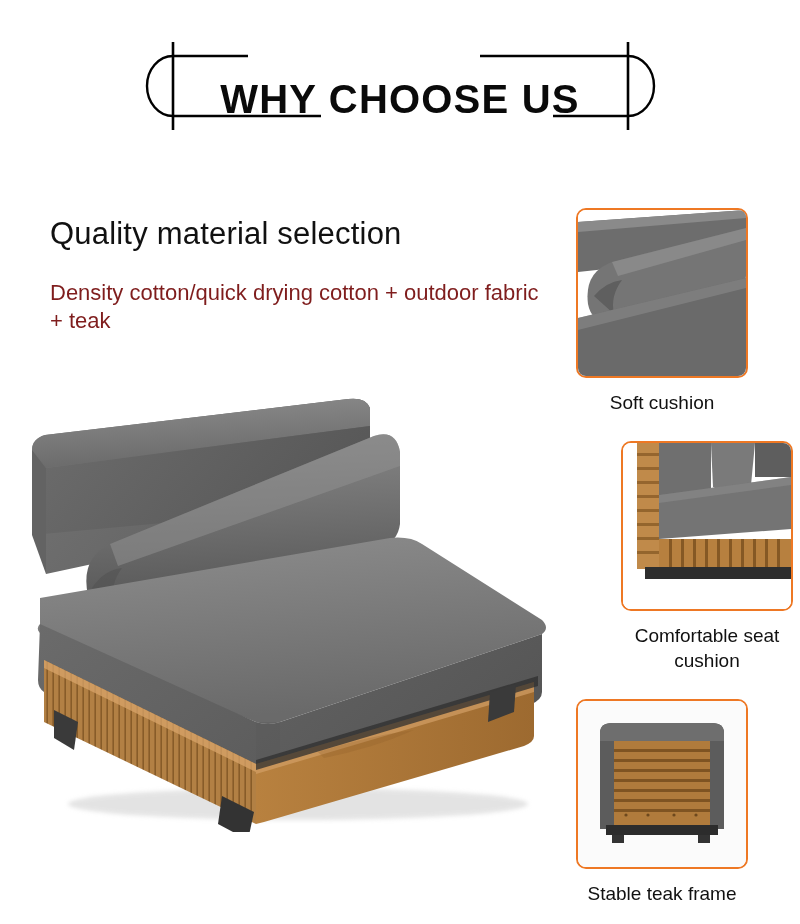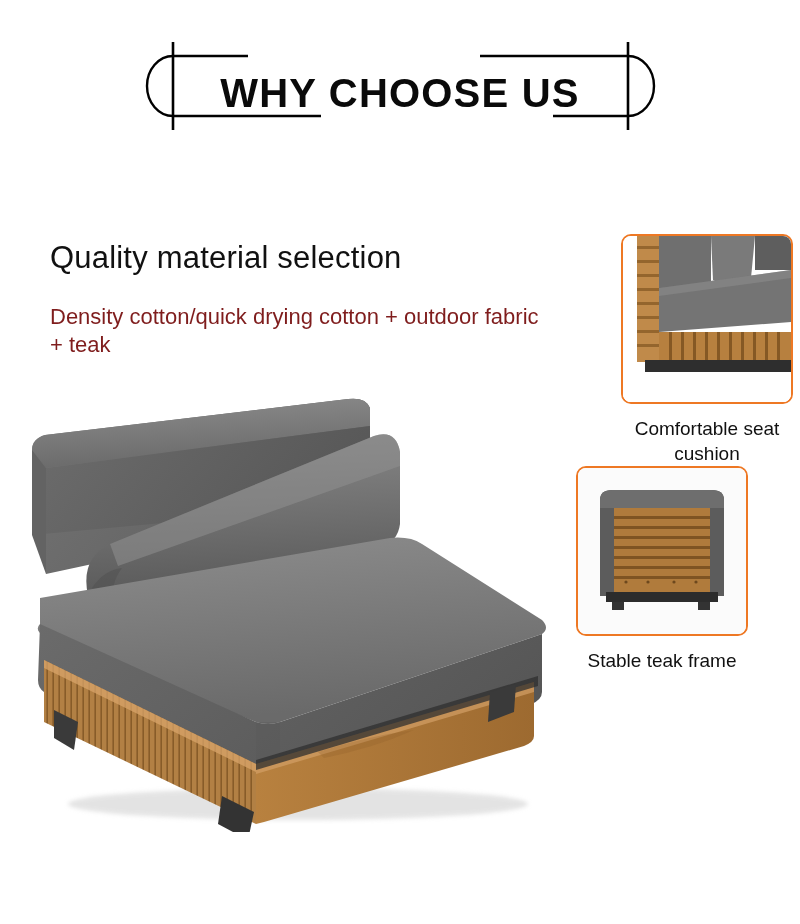--- a/index.html
+++ b/index.html
@@ -20,21 +20,21 @@
   .banner {
     position: absolute;
     left: 0;
     top: 0;
     width: 800px;
     height: 172px;
   }
   .banner-title {
     position: absolute;
     left: 0;
-    top: 70px;
+    top: 76px;
     width: 800px;
     text-align: center;
     font-size: 40px;
     font-weight: 700;
     letter-spacing: 1.2px;
     color: #0a0a0a;
     line-height: 46px;
   }
   .deco {
     position: absolute;
@@ -52,21 +52,20 @@
     top: 215px;
     width: 500px;
   }
   .lead-title {
     font-size: 31px;
     font-weight: 400;
     line-height: 38px;
     color: #111111;
     letter-spacing: 0.2px;
     white-space: nowrap;
-    margin-top: 24px;
   }
   .lead-sub {
     margin-top: 26px;
     font-size: 22px;
     font-weight: 400;
     line-height: 28px;
     color: #7f1d1d;
   }
 
   
@@ -100,21 +99,21 @@
   .card-caption {
     width: 200px;
     margin-left: -14px;
     margin-top: 12px;
     text-align: center;
     font-size: 19px;
     line-height: 25px;
     color: #111111;
   }
   .card-2 { margin-top: 26px; padding-left: 45px; }
-  .card-3 { }
+  .card-3 { margin-top: 26px; }
 </style>
 </head>
 <body>
 
 <div class="banner">
 
   <svg class="deco" viewBox="0 0 800 172">
 
     <path d="M173 56 A 26 30 0 0 0 173 116" fill="none" stroke="#000000" stroke-width="2.4"></path>
 
@@ -217,20 +216,35 @@
     <g>
       <path d="M36 318 L60 330 L56 358 L36 346 Z" fill="#3a3a3a"></path>
       <path d="M204 404 L236 420 L230 448 L200 432 Z" fill="#333333"></path>
       <path d="M472 300 L498 292 L496 320 L470 330 Z" fill="#3a3a3a"></path>
     </g>
   </svg>
 </div>
 
 <div class="cards">
 
+  <div class="card card-1">
+    <div class="card-frame">
+      <svg viewBox="0 0 168 166" width="168" height="166">
+        <rect width="168" height="166" fill="#ffffff"></rect>
+        <path d="M0 12 L168 0 L168 44 L0 62 Z" fill="#6d6d6d"></path>
+        <path d="M0 12 L168 0 L168 8 L0 22 Z" fill="#8a8a8a"></path>
+        <path d="M10 94 Q6 62 34 52 L168 18 L168 66 Q168 78 150 84 L40 112 Q14 116 10 94 Z" fill="#757575"></path>
+        <path d="M34 52 L168 18 L168 30 L40 66 Z" fill="#969696" opacity="0.6"></path>
+        <path d="M16 86 Q28 72 44 70 Q32 86 36 104 Z" fill="#4d4d4d" opacity="0.55"></path>
+        <path d="M0 108 L168 68 L168 166 L0 166 Z" fill="#6a6a6a"></path>
+        <path d="M0 108 L168 68 L168 78 L0 120 Z" fill="#8d8d8d" opacity="0.55"></path>
+      </svg>
+    </div>
+    <div class="card-caption">Soft cushion</div>
+  </div>
 
   <div class="card card-2">
     <div class="card-frame">
       <svg viewBox="0 0 168 166" width="168" height="166">
         <rect width="168" height="166" fill="#ffffff"></rect>
 
         <rect x="14" y="0" width="22" height="126" fill="#c08a4a"></rect>
         <g fill="#8a5c27" opacity="0.8">
           <rect x="14" y="10" width="22" height="3"></rect>
           <rect x="14" y="24" width="22" height="3"></rect>

